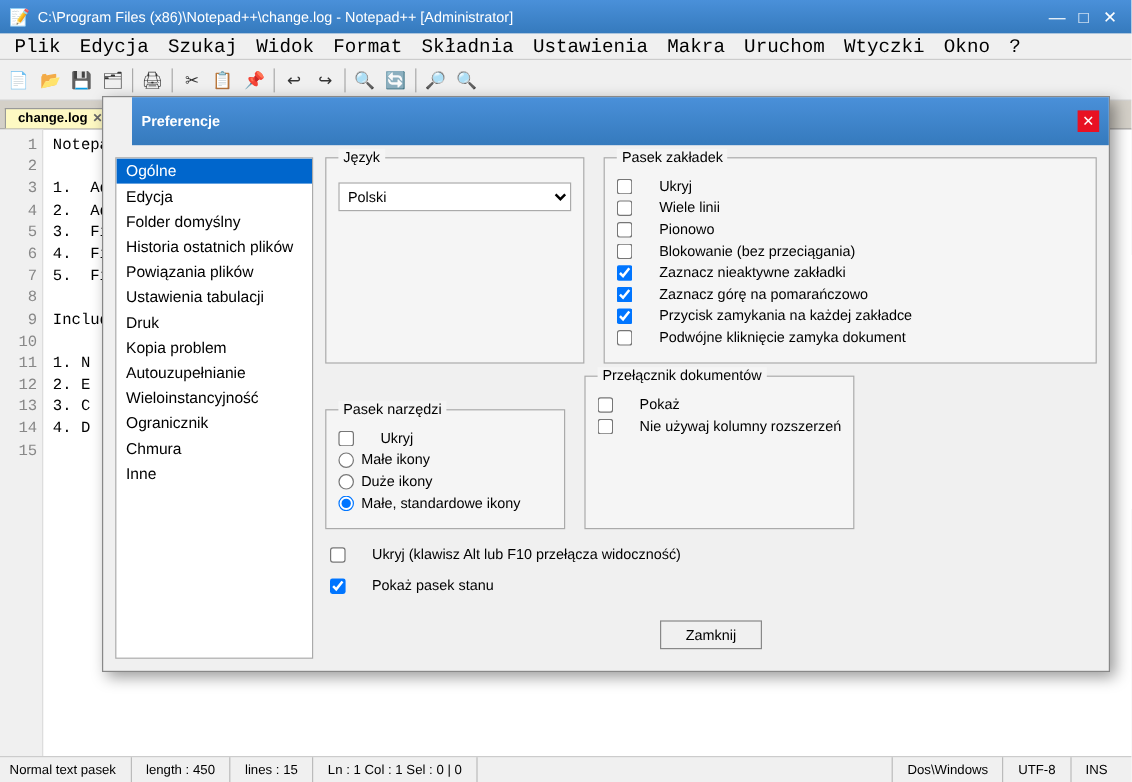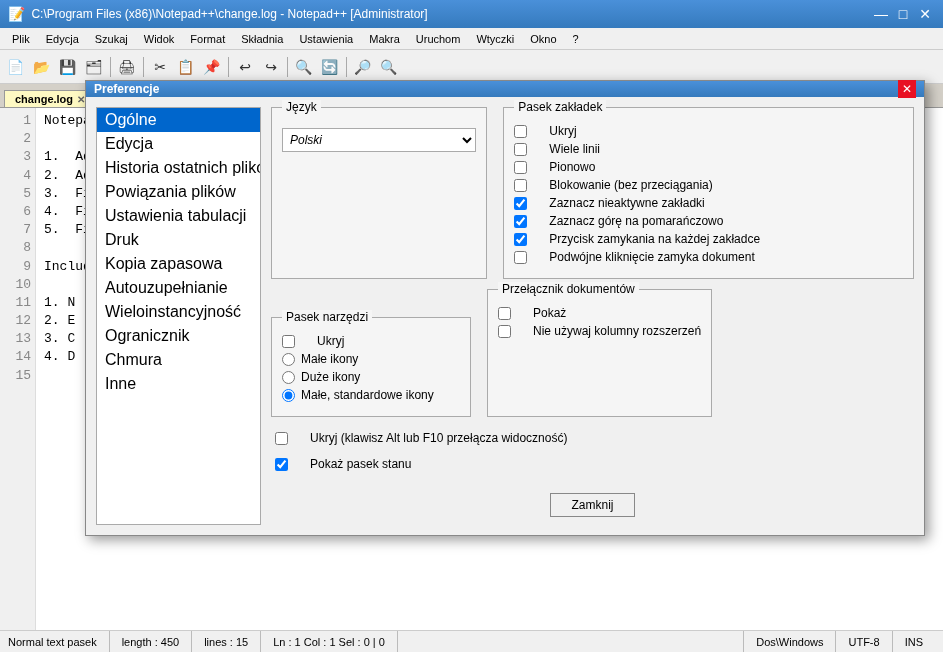--- a/index.html
+++ b/index.html
@@ -33,21 +33,22 @@
       background: #f0f0f0;
       height: 22px;
       display: flex;
       align-items: center;
       padding: 0 4px;
       border-bottom: 1px solid #ccc;
     }
     .menu-item {
       padding: 2px 8px;
       cursor: pointer;
-      font-size: 11px;
+      font-size: 16px;
+      font-family: Liberation Mono, monospace;
     }
 
     
     #toolbar {
       background: #f0f0f0;
       height: 34px;
       display: flex;
       align-items: center;
       padding: 2px 4px;
       border-bottom: 1px solid #ccc;
@@ -153,27 +154,28 @@
       left: 85px;
       width: 840px;
       background: #f0f0f0;
       border: 1px solid #888;
       box-shadow: 4px 4px 12px rgba(0,0,0,0.4);
       pointer-events: all;
     }
     #prefs-title-bar {
       background: linear-gradient(to bottom, #4a90d9, #357abd);
       color: white;
-      height: 16px;
+      height: 40px;
       display: flex;
       align-items: center;
       justify-content: space-between;
       padding: 0 8px;
       font-size: 12px;
       font-weight: bold;
+      margin-left: 24px;
     }
     #prefs-close-btn {
       background: #e81123;
       border: none;
       color: white;
       width: 18px; height: 18px;
       cursor: pointer;
       font-size: 12px;
       display: flex; align-items: center; justify-content: center;
     }
@@ -187,21 +189,21 @@
     
     #prefs-list {
       width: 165px;
       background: white;
       border: 1px solid #aaa;
       overflow-y: auto;
     }
     .prefs-list-item {
       padding: 3px 8px;
       cursor: pointer;
-      font-size: 16px;
+      font-size: 13px;
       white-space: nowrap;
     }
     .prefs-list-item.selected { background: #0066cc; color: white; }
 
     
     #prefs-right {
       flex: 1;
       display: flex;
       flex-direction: column;
       gap: 10px;
@@ -231,21 +233,20 @@
     #lang-section {
       flex: 1;
     }
     #lang-select {
       width: 100%;
       margin-top: 8px;
       padding: 3px;
       font-size: 12px;
       background: white;
       border: 1px solid #aaa;
-      font-style: italic;
     }
 
     
     #tabbar-section {
       flex: 2;
     }
     .checkbox-row {
       display: flex;
       align-items: center;
       gap: 22px;
@@ -390,25 +391,26 @@
     <div id="prefs-title-bar">
       <span>Preferencje</span>
       <button id="prefs-close-btn">✕</button>
     </div>
 
     <div id="prefs-body">
 
       <div id="prefs-list">
       <div class="prefs-list-item selected">Ogólne</div>
           <div class="prefs-list-item">Edycja</div>
+          <div class="prefs-list-item">Folder domyślny</div>
           <div class="prefs-list-item">Historia ostatnich plików</div>
           <div class="prefs-list-item">Powiązania plików</div>
           <div class="prefs-list-item">Ustawienia tabulacji</div>
           <div class="prefs-list-item">Druk</div>
-          <div class="prefs-list-item">Kopia zapasowa</div>
+          <div class="prefs-list-item">Kopia problem</div>
           <div class="prefs-list-item">Autouzupełnianie</div>
           <div class="prefs-list-item">Wieloinstancyjność</div>
           <div class="prefs-list-item">Ogranicznik</div>
           <div class="prefs-list-item">Chmura</div>
           <div class="prefs-list-item">Inne</div>
         </div>
 
       <div id="prefs-right">
         <div id="prefs-top-right">
 

